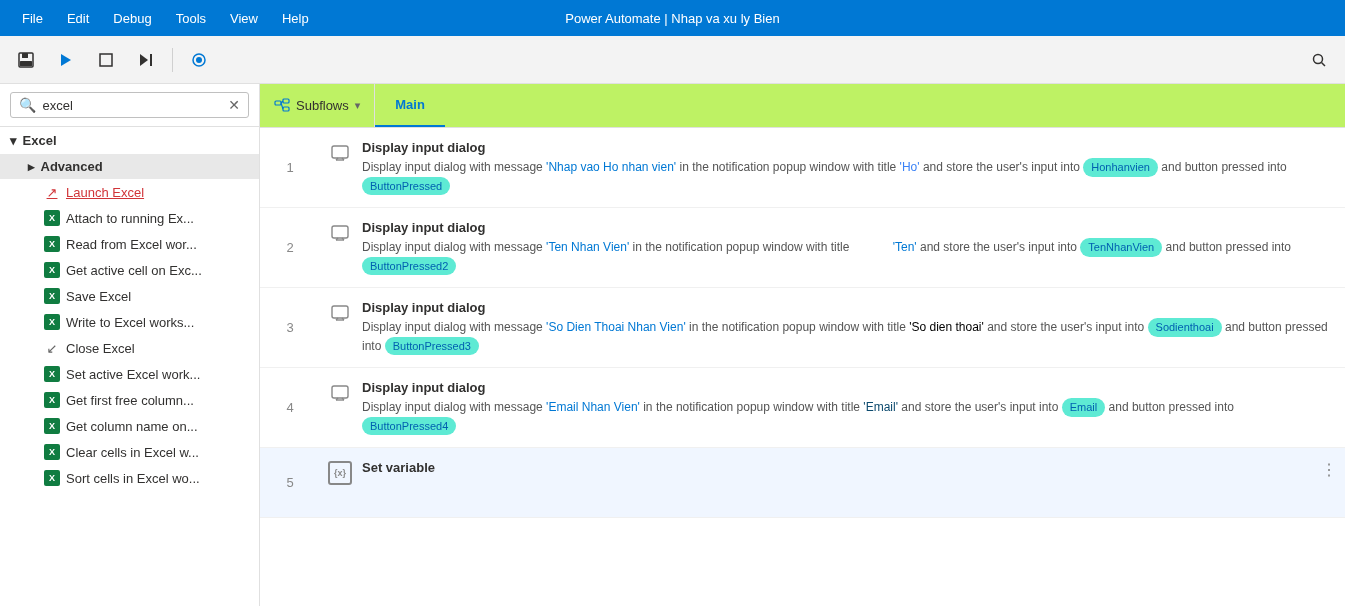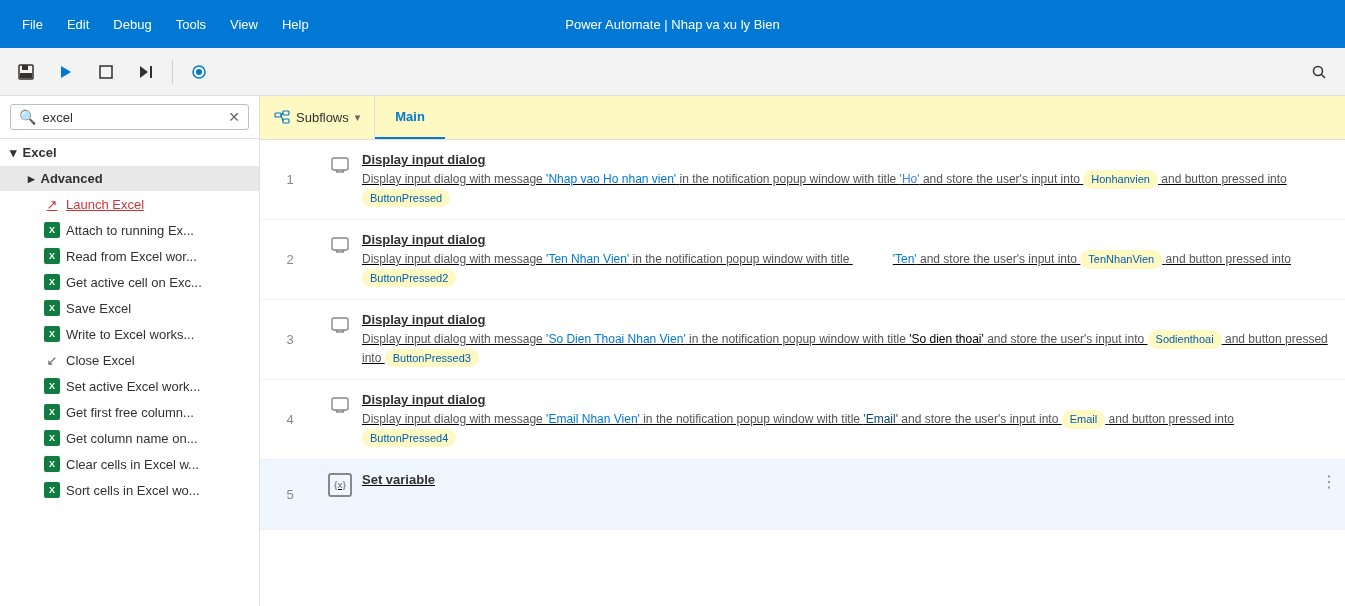--- a/index.html
+++ b/index.html
@@ -1,21 +1,21 @@
 <!DOCTYPE html>
 <html><head>
   <meta charset="utf-8">
   <style>
     * { margin: 0; padding: 0; box-sizing: border-box; }
     body { font-family: 'Segoe UI', Arial, sans-serif; font-size: 13px; background: #fff; width: 1345px; height: 606px; overflow: hidden; }
 
     
     .menu-bar {
       background: #0078d4;
-      height: 48px;
+      height: 36px;
       display: flex;
       align-items: center;
       padding: 0 12px;
       color: white;
       gap: 4px;
     }
     .menu-item {
       padding: 4px 10px;
       cursor: pointer;
       border-radius: 3px;
@@ -174,21 +174,21 @@
       display: flex;
       flex-direction: column;
       overflow: hidden;
     }
 
     
     .tabs-bar {
       display: flex;
       align-items: stretch;
       border-bottom: 1px solid #e0e0e0;
-      background: #fef9c3;
+      background: #bef264;
       height: 44px;
     }
     .subflows-btn {
       display: flex;
       align-items: center;
       padding: 0 14px;
       gap: 6px;
       cursor: pointer;
       border-right: 1px solid #e0e0e0;
       font-size: 13px;
@@ -241,21 +241,20 @@
       padding: 12px 16px 12px 8px;
       display: flex;
       flex-direction: column;
       gap: 4px;
     }
 
     .row-icon-area {
       display: flex;
       align-items: flex-start;
       gap: 10px;
-      text-decoration: underline;
     }
 
     .step-icon {
       width: 24px;
       height: 24px;
       display: flex;
       align-items: center;
       justify-content: center;
       color: #888;
       font-size: 16px;
@@ -273,21 +272,21 @@
     }
 
     .step-desc {
       font-size: 12px;
       color: #555;
       line-height: 1.5;
     }
 
     .tag {
       display: inline-block;
-      background: #fef9c3;
+      background: #5eead4;
       color: #0060b0;
       border-radius: 10px;
       padding: 1px 8px;
       font-size: 11px;
       font-weight: 500;
     }
 
     .row-menu {
       display: flex;
       align-items: flex-start;

